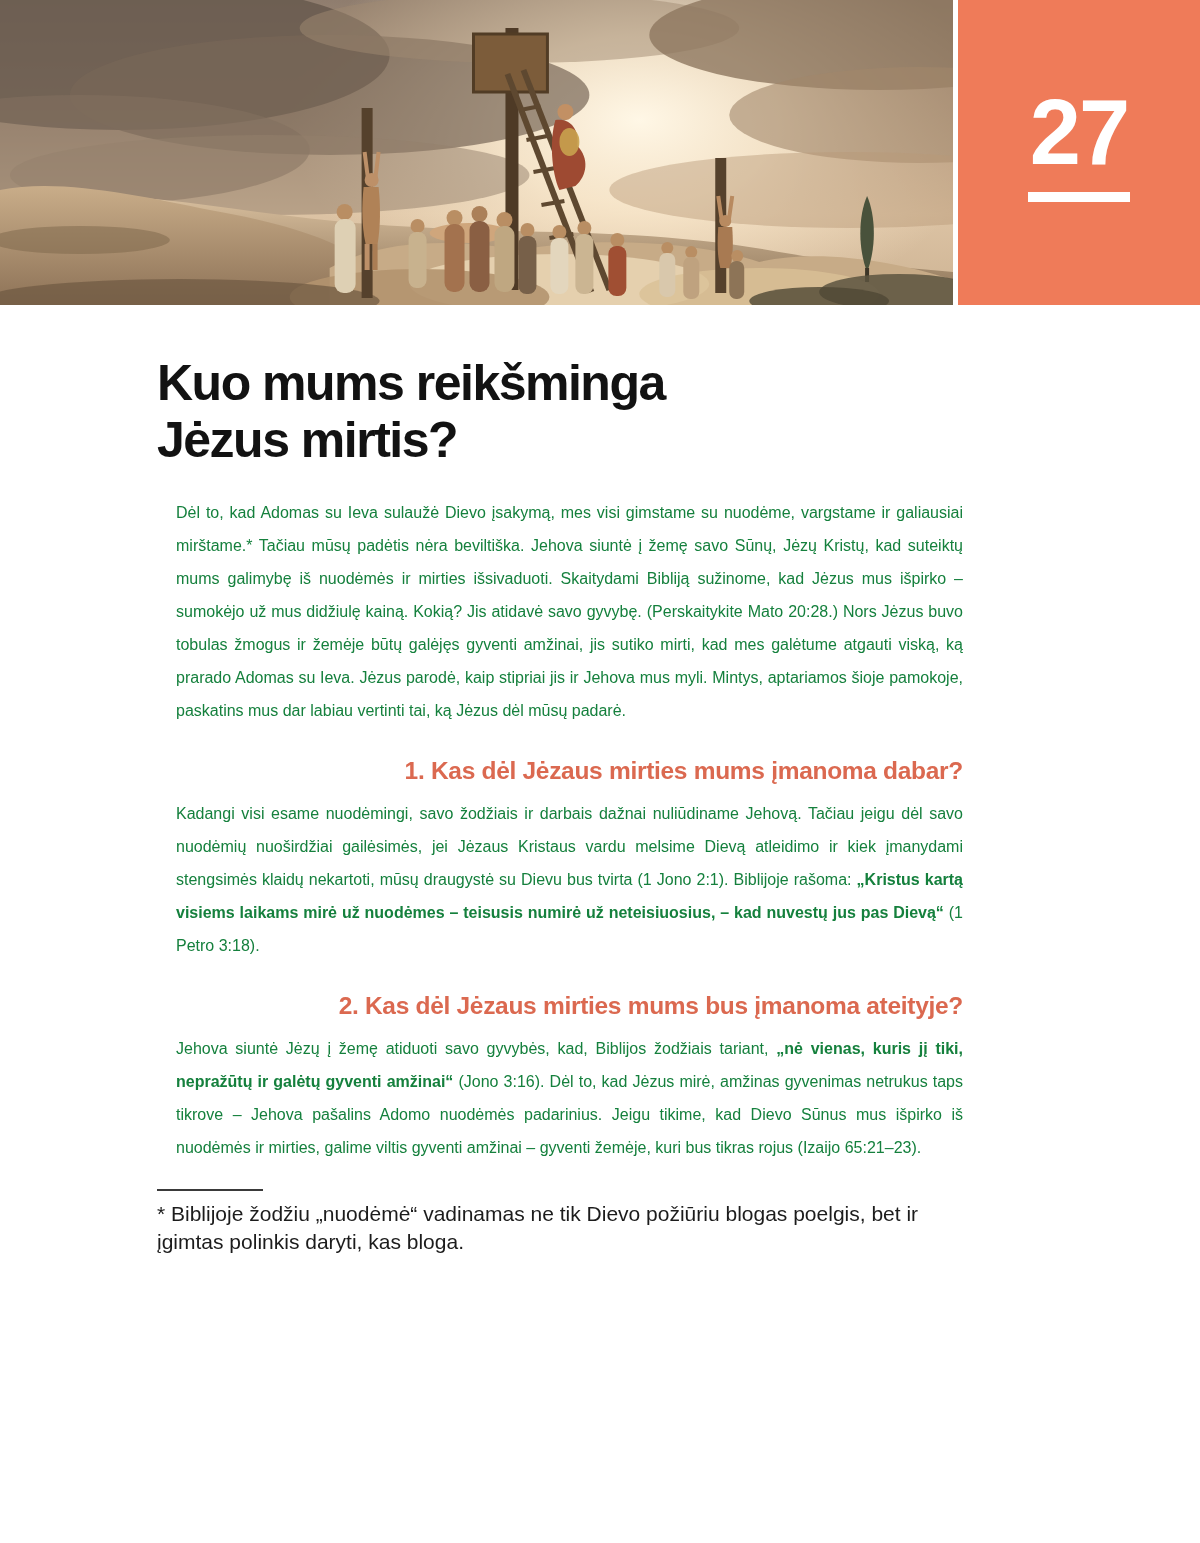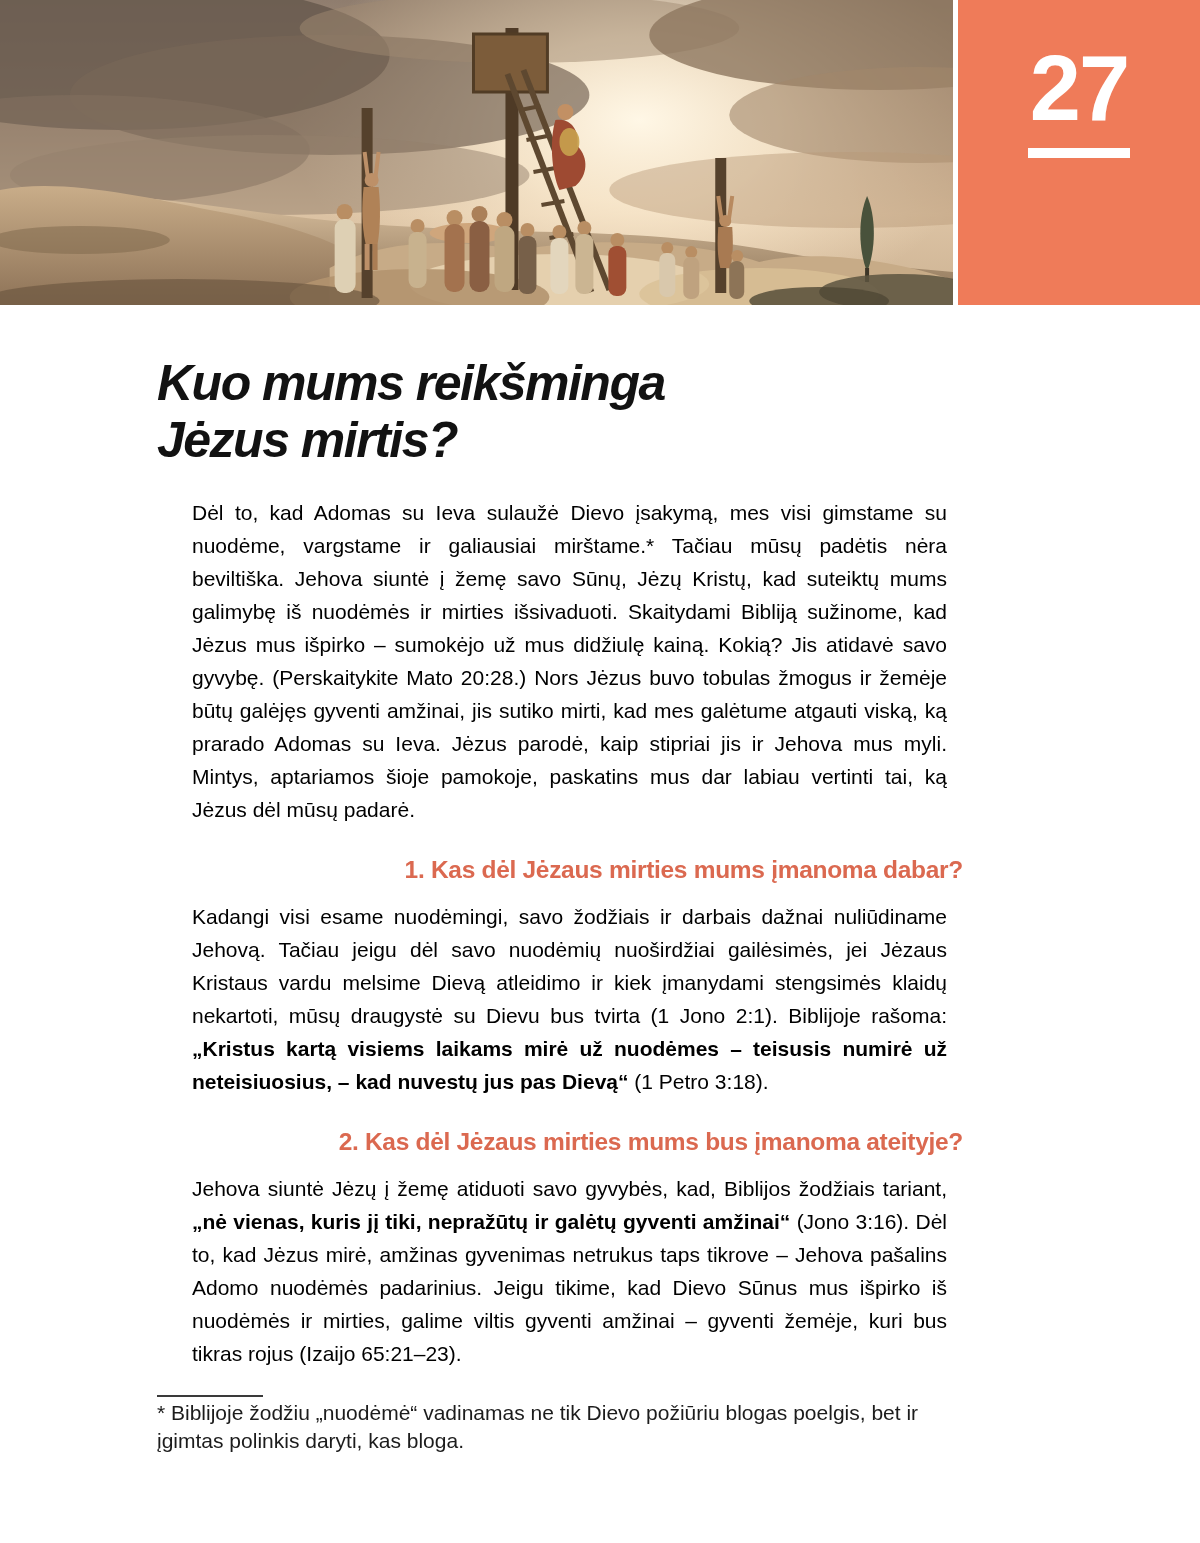--- a/index.html
+++ b/index.html
@@ -17,56 +17,56 @@
   .page{position:relative;width:1200px;height:1543px;background:#fff;overflow:hidden;}
 
   
   .hero{display:flex;height:305px;width:1200px;}
   .photo{width:953px;height:305px;flex:0 0 auto;overflow:hidden;}
   .photo svg{display:block;width:100%;height:100%;}
   .hero-gap{width:5px;background:#fff;flex:0 0 auto;}
   .badge{
     flex:1;background:var(--accent);
     display:flex;flex-direction:column;align-items:center;
-    padding-top:42px;
+    padding-top:86px;
   }
   .badge-number{
     color:#fff;font-weight:bold;font-size:92px;line-height:1;
     letter-spacing:-2px;
   }
   .badge-underline{width:102px;height:10px;background:#fff;margin-top:14px;}
 
   
   .content{width:806px;margin-left:157px;}
   .title{
     margin:50px 0 0 0;
     font-size:50px;line-height:57px;letter-spacing:-1.5px;
     font-weight:bold;color:#121212;
   }
-  .title-line{display:block;font-style:italic;}
+  .title-line{display:block;}
   .body-para{
-    margin:16px;padding-left:19px;
+    margin:0;padding-left:19px;
     text-align:justify;
-    font-size:21px;line-height:33px;
-    color:#000000;
+    font-size:16px;line-height:33px;
+    color:#15803d;
     hyphens:none;
   }
   .intro{margin-top:27px;}
   .q-heading{
     margin:29px 0 12px 0;
     font-size:24.5px;line-height:29px;
     font-weight:bold;color:var(--heading);
     letter-spacing:-0.3px;
     text-align:right;
   }
   .b{font-weight:bold;}
   .footnote{margin-top:25px;}
   .footnote-rule{width:106px;height:2px;background:#3a3a3a;}
   .footnote-text{
-    margin:2px 0 0 0;
+    margin:9px 0 0 0;
     font-size:21px;line-height:27.5px;color:#1c1c1c;
   }
 </style>
 </head>
 <body>
 
 <div class="page">
 
   <header class="hero">
     <div class="photo">

